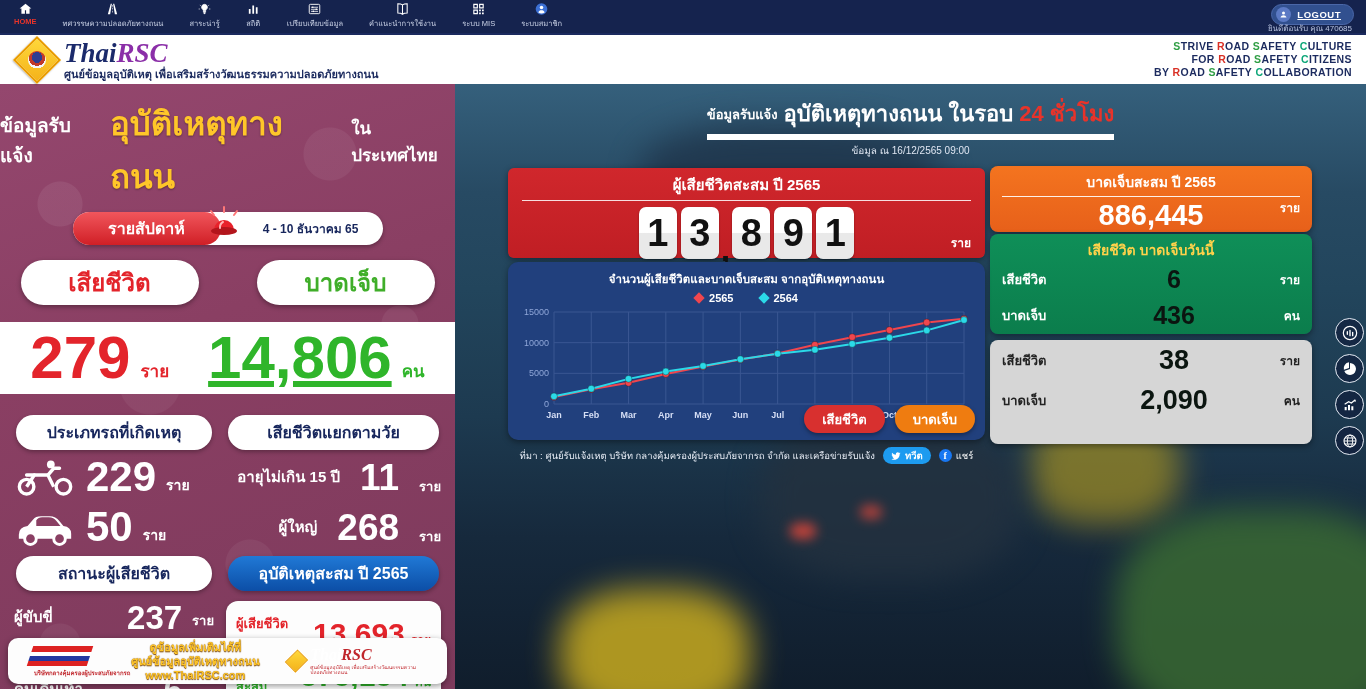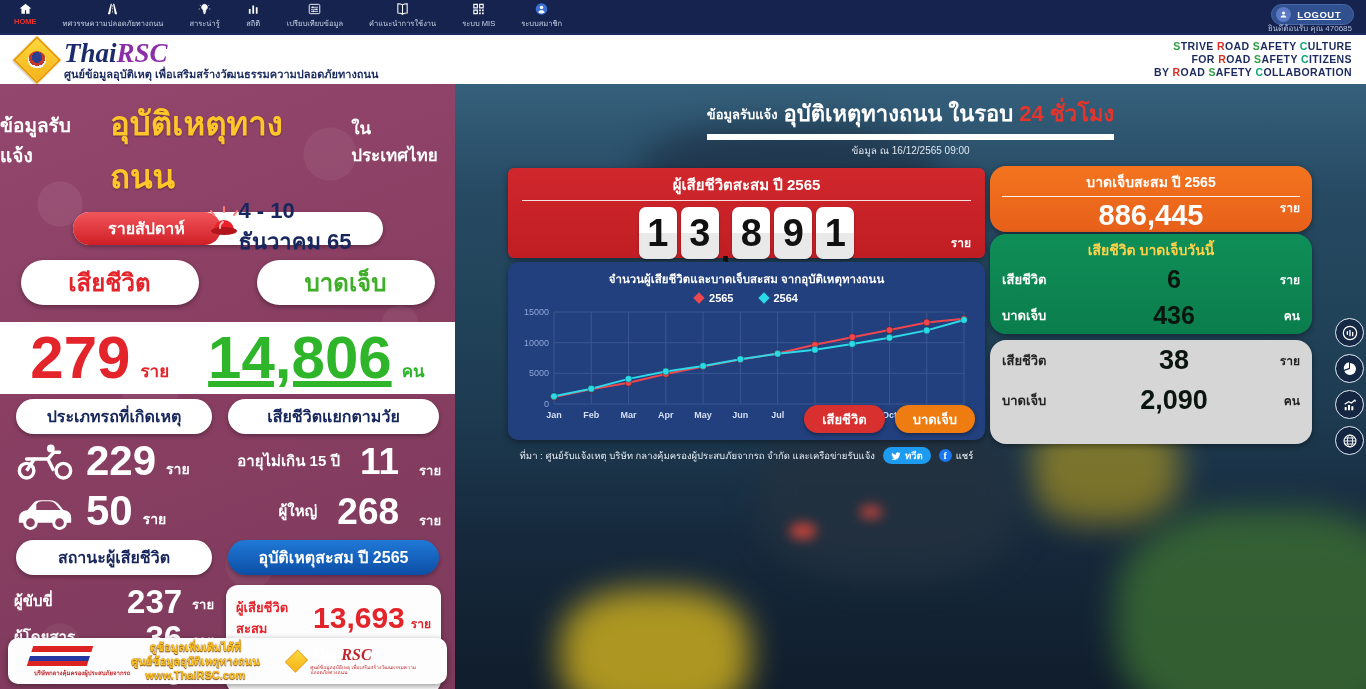--- a/index.html
+++ b/index.html
@@ -53,32 +53,32 @@
   .lp-title { display:flex; justify-content:center; align-items:flex-start; gap:9px; padding-top:13px; }
   .lp-title-prefix { font-size:19px; font-weight:bold; margin-top:13px; }
   .lp-title-main { font-size:33px; font-weight:800; color:#ffc629; text-shadow:0 1px 2px rgba(0,0,0,.35); }
   .lp-title-suffix { font-size:17px; font-weight:bold; margin-top:17px; }
   .lp-period { position:relative; width:310px; height:33px; margin:9px auto 0; background:#fff; border-radius:17px;
     box-shadow:0 2px 4px rgba(0,0,0,.3); cursor:pointer; }
   .lp-period-left { position:absolute; left:0; top:0; bottom:0; width:148px; border-radius:17px;
     background:linear-gradient(180deg,#f1565c,#d01f26); display:flex; align-items:center; justify-content:center;
     color:#fff; font-size:16px; font-weight:bold; }
   .lp-period-right { position:absolute; left:148px; right:0; top:0; bottom:0; display:flex; align-items:center;
-    justify-content:center; color:#17265c; font-size:22px; font-weight:800; padding-left:18px; }
+    justify-content:center; color:#17265c; font-size:12px; font-weight:800; padding-left:18px; }
   .lp-siren { position:absolute; left:134px; top:-8px; width:34px; height:40px; }
   .lp-btn-row { display:flex; justify-content:center; gap:58px; margin-top:15px; }
   .lp-btn { width:178px; height:45px; background:#fff; border:none; border-radius:23px; font-size:24px; font-weight:800;
     box-shadow:0 2px 5px rgba(0,0,0,.35); cursor:pointer; font-family:inherit; }
   .lp-btn.death { color:#e3242b; } .lp-btn.injury { color:#3fae29; }
   .lp-numbers { margin-top:17px; background:#fff; height:72px; display:flex; align-items:center; justify-content:center; gap:10px; }
   .big-red { color:#e3242b; font-size:60px; font-weight:800; line-height:1; }
   .big-green { color:#2fb52a; font-size:60px; font-weight:800; line-height:1; }
   .unit-red { color:#e3242b; font-size:17px; font-weight:bold; align-self:flex-end; margin-bottom:10px; }
   .unit-green { color:#2fb52a; font-size:17px; font-weight:bold; align-self:flex-end; margin-bottom:10px; }
-  .lp-pills { display:flex; gap:16px; padding:0 16px; margin-top:5px; }
+  .lp-pills { display:flex; gap:16px; padding:0 16px; margin-top:21px; }
   .lp-pill { height:35px; background:#fff; border-radius:18px; color:#17265c; font-size:16px; font-weight:800;
     display:flex; align-items:center; justify-content:center; box-shadow:0 2px 4px rgba(0,0,0,.3); cursor:pointer; }
   .lp-pill.blue { background:linear-gradient(180deg,#2079d6,#0c4ea6); color:#fff; }
   .p-veh { width:196px; } .p-age { width:211px; } .p-status { width:196px; } .p-cum { width:211px; }
   .lp-grid { display:flex; padding:2px 14px 0; }
   .lp-col-l { width:200px; } .lp-col-r { width:215px; margin-left:12px; }
   .veh-row { display:flex; align-items:center; gap:10px; height:50px; }
   .veh-row svg { width:62px; height:40px; flex:none; }
   .veh-val { font-size:42px; font-weight:800; line-height:1; }
   .veh-unit { font-size:14px; font-weight:bold; align-self:flex-end; margin-bottom:6px; }
@@ -112,21 +112,21 @@
   .mini-cap { font-size:5px; color:#c0262c; margin-top:2px; }
 
   
   .main-title-wrap { position:absolute; left:455px; right:0; top:96px; text-align:center; z-index:10; color:#fff; }
   .main-title { display:inline-block; border-bottom:6px solid #ffffff; padding-bottom:3px; }
   .mt-prefix { font-size:13px; font-weight:bold; vertical-align:2px; margin-right:6px; }
   .mt-main { font-size:22px; font-weight:800; }
   .mt-hi { font-size:22px; font-weight:800; color:#e8332a; margin-left:6px; }
   .mt-date { font-size:10px; color:#dfe6f2; margin-top:3px; }
 
-  .card { position:absolute; z-index:10; border-radius:16px; }
+  .card { position:absolute; z-index:10; border-radius:8px; }
   .red-card { left:508px; top:168px; width:477px; height:90px; background:linear-gradient(180deg,#d0272c,#c01e24); border-radius:6px;
     box-shadow:0 2px 6px rgba(0,0,0,.4); }
   .red-card-title { text-align:center; color:#fff; font-size:15px; font-weight:800; padding-top:5px; }
   .red-card-hr { border:none; border-top:1px solid rgba(255,255,255,.85); margin:3px 14px 0; }
   .counter { display:flex; justify-content:center; align-items:flex-end; gap:4px; margin-top:6px; }
   .digit-cell { width:38px; height:52px; background:linear-gradient(180deg,#ffffff 0 49%,#e9e9e9 51% 100%); border-radius:7px;
     display:flex; align-items:center; justify-content:center; font-size:38px; font-weight:800; color:#111;
     box-shadow:0 1px 2px rgba(0,0,0,.4); }
   .digit-comma { font-size:34px; font-weight:800; color:#111; margin:0 -2px; line-height:.6; }
   .red-card-unit { position:absolute; right:14px; bottom:6px; color:#fff; font-size:12px; font-weight:bold; }

